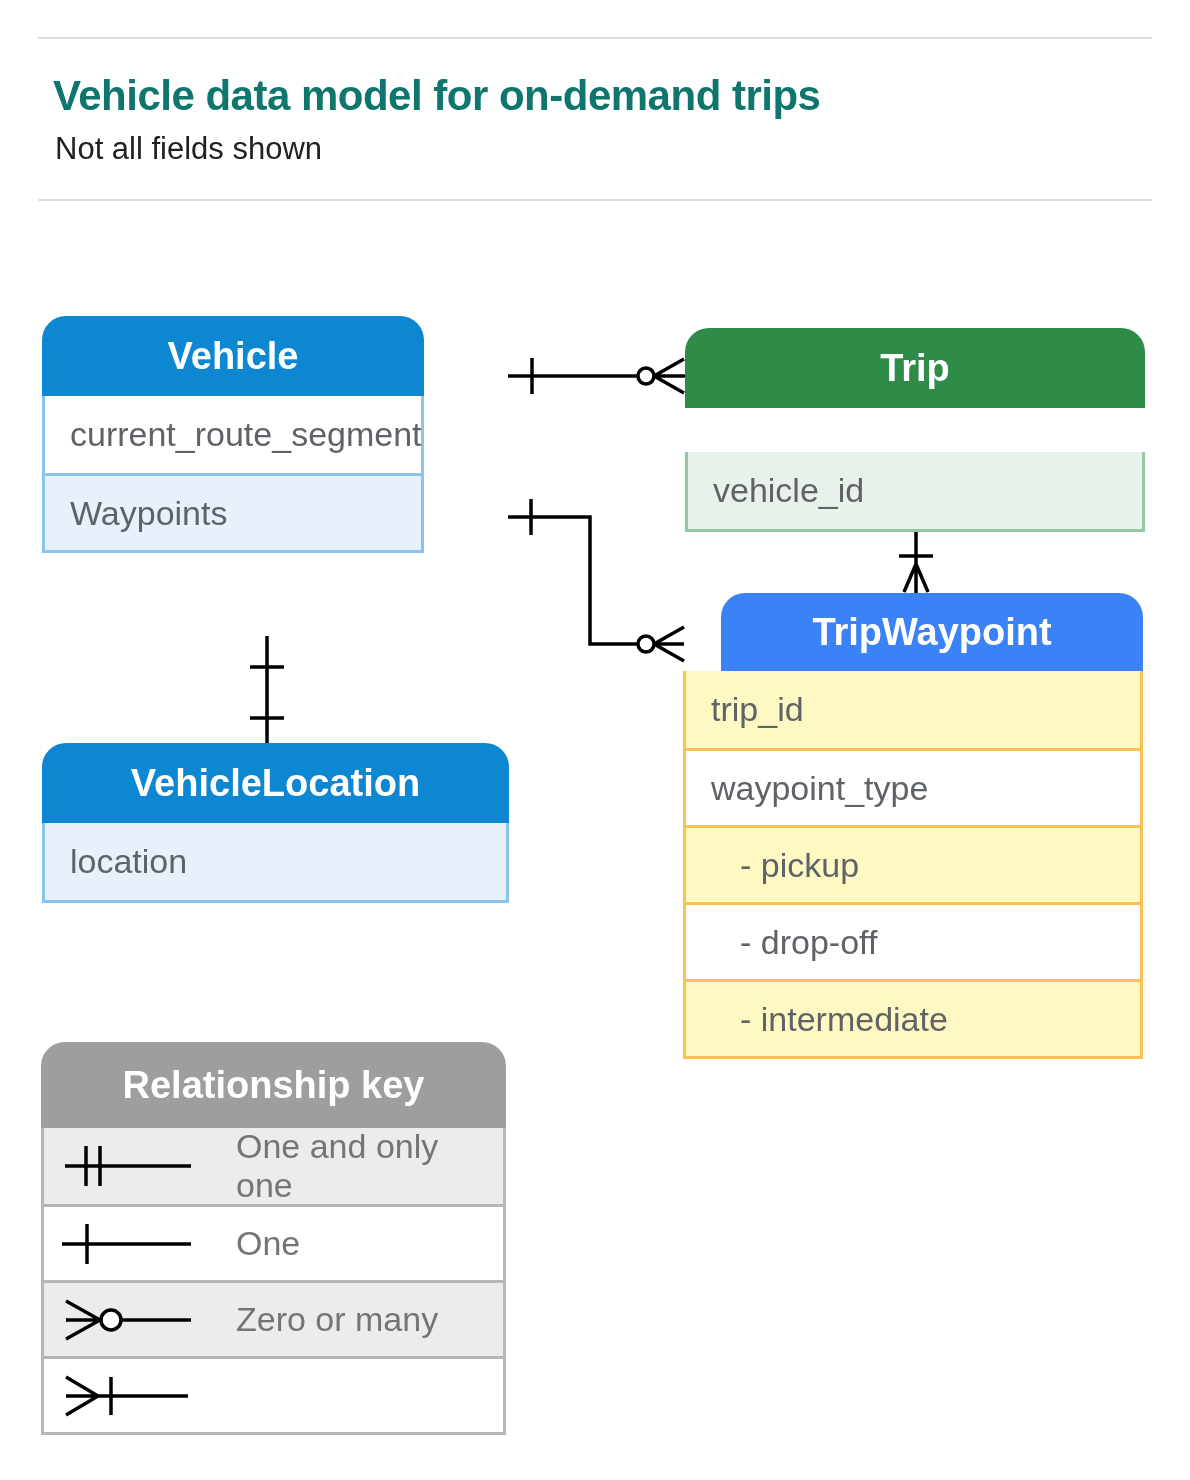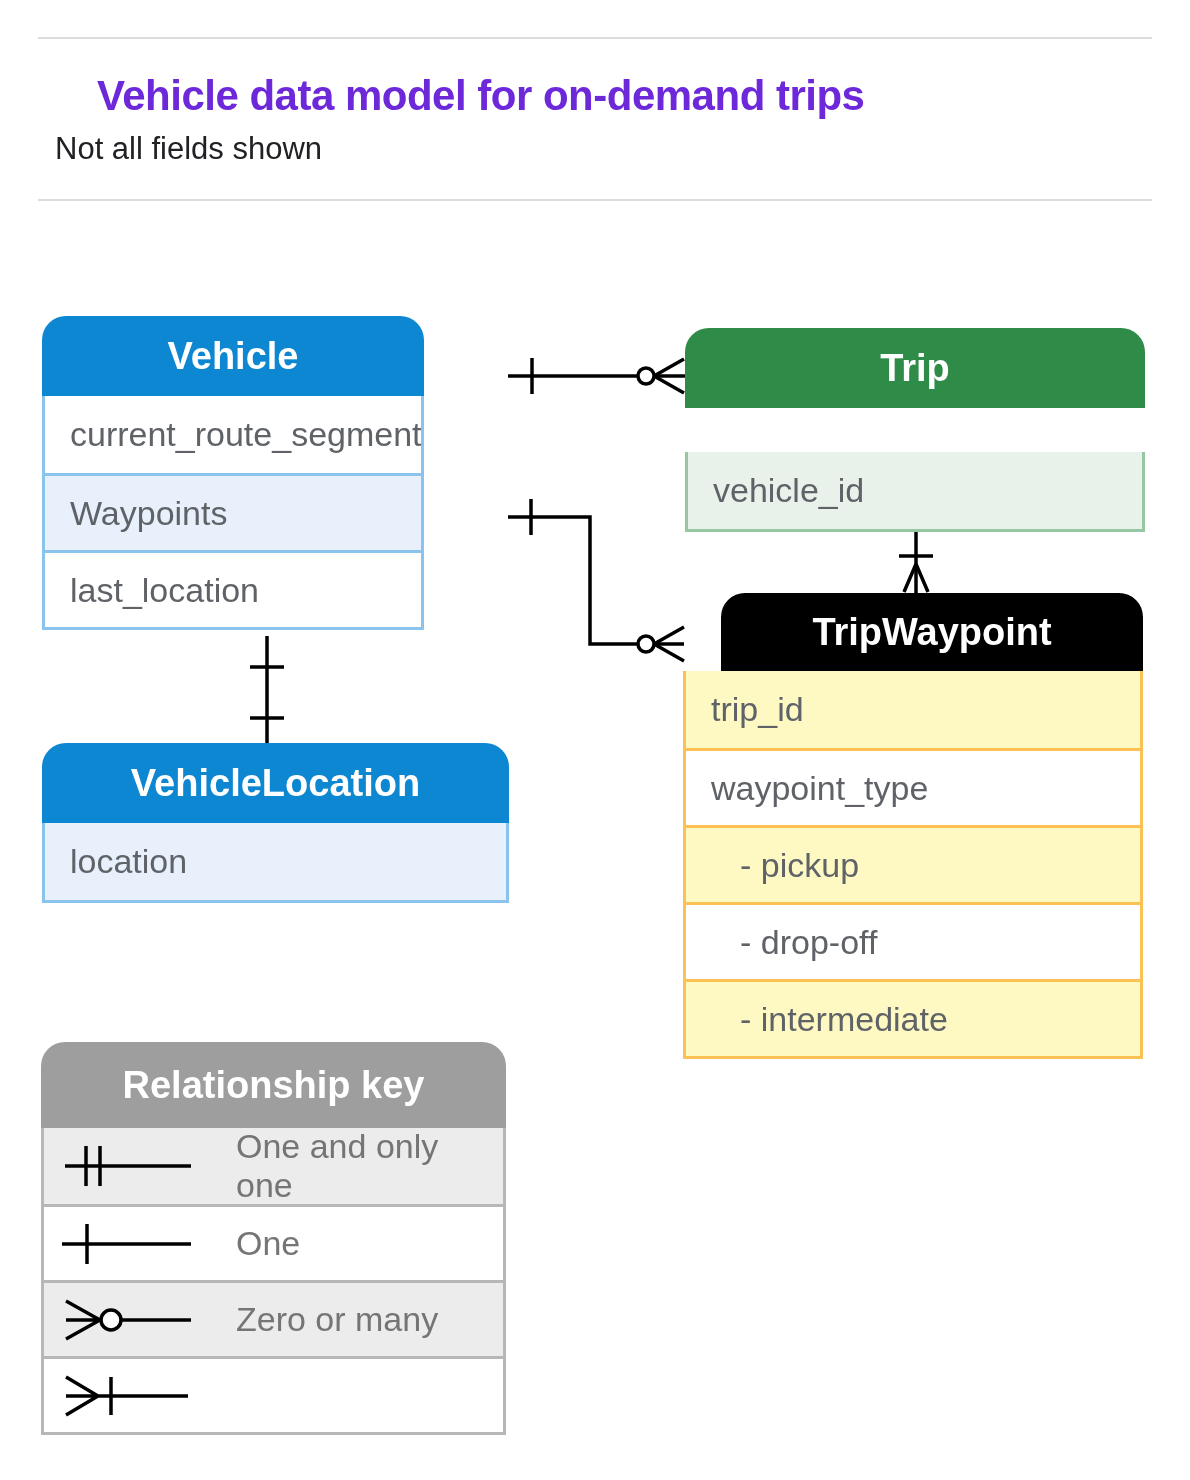--- a/index.html
+++ b/index.html
@@ -2,21 +2,21 @@
 <html><head>
 <meta charset="utf-8">
 <style>
   html,body{margin:0;padding:0;background:#ffffff;}
   body{font-family:"Liberation Sans", sans-serif; -webkit-font-smoothing:antialiased;}
   #canvas{position:relative;width:1190px;height:1480px;background:#ffffff;overflow:hidden;}
 
   .divider{position:absolute;left:38px;width:1114px;height:2px;background:#dadce0;}
 
   .page-title{position:absolute;left:53px;top:72px;font-size:42px;font-weight:700;
-              color:#6d28d9;letter-spacing:-0.5px;margin-left:44px;}
+              color:#0f766e;letter-spacing:-0.5px;}
   .page-subtitle{position:absolute;left:55px;top:131px;font-size:31px;color:#202124;}
 
   svg.connectors{position:absolute;left:0;top:0;z-index:0;}
 
   .entity{position:absolute;z-index:1;}
   .ehead{height:80px;border-radius:24px 24px 0 0;display:flex;align-items:center;
          justify-content:center;color:#ffffff;font-size:38px;font-weight:700;}
   .ebody{border:3px solid;border-top:0;background:#ffffff;}
   .erow{height:77px;display:flex;align-items:center;padding-left:25px;
         font-size:34px;color:#5f6368;background:#ffffff;box-sizing:border-box;}
@@ -26,21 +26,21 @@
   
   .blue   .ehead{background:#0d87d1;}
   .blue   .ebody{border-color:#8ac4ed;}
   .blue   .erow + .erow{border-top-color:#8ac4ed;}
   .blue   .erow.alt{background:#e8f1fb;}
 
   .green  .ehead{background:#2e8b48;}
   .green  .ebody{border-color:#95c8a2;}
   .green  .erow.alt{background:#e9f2ea;margin-top:44px;}
 
-  .orange .ehead{background:#000000;margin-left:38px;}
+  .orange .ehead{background:#3b82f6;margin-left:38px;}
   .orange .ebody{border-color:#fbc155;}
   .orange .erow + .erow{border-top-color:#fbc155;}
   .orange .erow.alt{background:#fef9c3;}
 
   .gray   .ehead{background:#9e9e9e;}
   .gray   .ebody{border-color:#b7b7b7;}
   .gray   .erow + .erow{border-top-color:#b7b7b7;}
   .gray   .erow.alt{background:#ececec;}
 
   
@@ -88,21 +88,20 @@
         <path d="M250 667 H284 M250 718 H284"></path>
       </g>
     </g>
   </svg>
 
   <div class="entity blue" style="left:42px;top:316px;width:382px">
     <div class="ehead">Vehicle</div>
     <div class="ebody">
       <div class="erow">current_route_segment</div>
       <div class="erow alt">Waypoints</div>
-      <div class="erow">last_location</div>
     </div>
   </div>
 
   <div class="entity green" style="left:685px;top:328px;width:460px">
     <div class="ehead">Trip</div>
     <div class="ebody">
       <div class="erow alt">vehicle_id</div>
     </div>
   </div>
 

